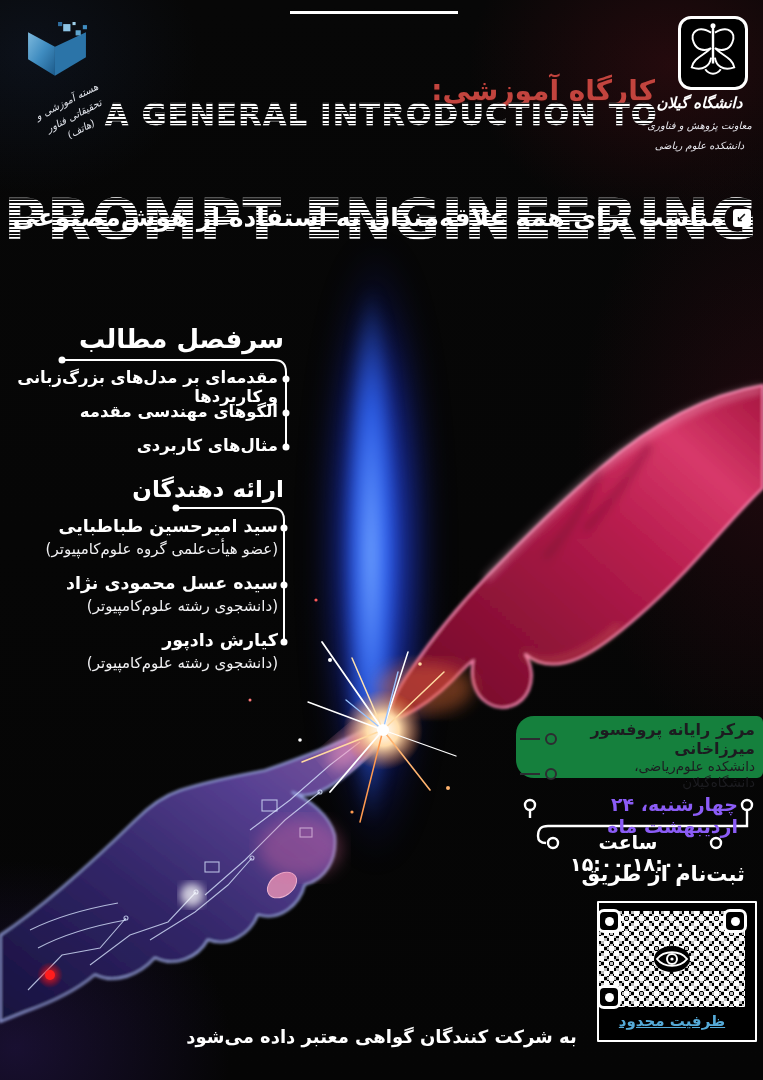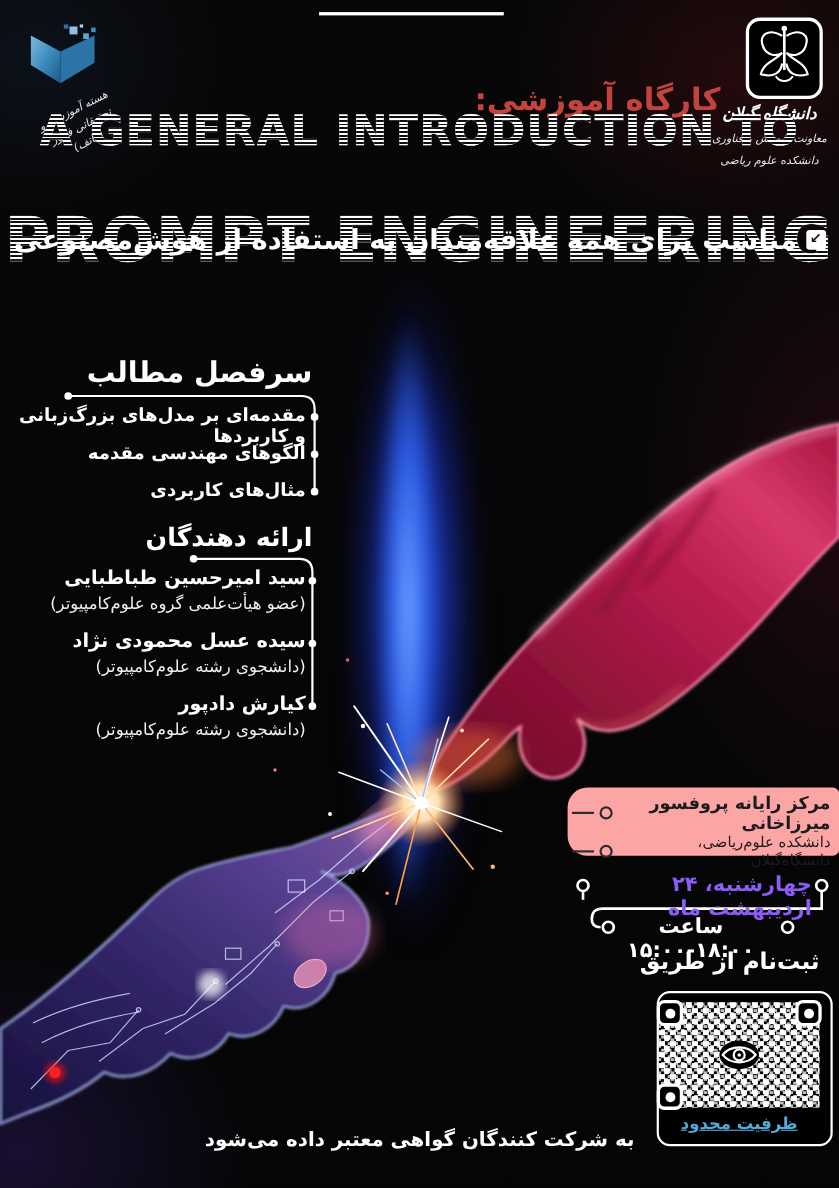--- a/index.html
+++ b/index.html
@@ -56,21 +56,21 @@
     font-size:28px;font-weight:bold;color:#c2443e;
     text-shadow:0 1px 0 #2a0807;
   }
   .title-line{
     position:absolute;left:0;width:763px;text-align:center;font-weight:900;
     color:transparent;
     background:repeating-linear-gradient(180deg,#ffffff 0px,#ffffff 1.7px,#101010 1.7px,#101010 3.4px);
     -webkit-background-clip:text;background-clip:text;
     -webkit-text-stroke:.5px rgba(255,255,255,.30);
   }
-  .title1{top:97px;font-size:38px;letter-spacing:1.5px;}
+  .title1{top:97px;font-size:30px;letter-spacing:1.5px;}
   .title2{top:138px;font-size:56px;letter-spacing:2px;margin-top:48px;}
   .subtitle{
     position:absolute;left:0;top:203px;width:763px;direction:rtl;
     display:flex;justify-content:center;align-items:center;gap:8px;
     font-size:25px;font-weight:bold;color:#fff;
   }
   .send-badge{
     flex:none;width:18px;height:18px;background:#fff;border-radius:3px;
     color:#141414;font-size:13px;line-height:18px;text-align:center;font-weight:bold;
   }
@@ -83,39 +83,39 @@
   .presenters-heading{position:absolute;top:0;right:10px;font-size:23px;font-weight:bold;}
   .p-name{position:absolute;right:16px;width:268px;font-size:17.5px;font-weight:bold;text-align:right;}
   .p-role{position:absolute;right:16px;width:268px;font-size:15px;color:#f1f1f3;text-align:right;}
   .p-name.n0{top:40px;} .p-role.r0{top:64px;}
   .p-name.n1{top:97px;} .p-role.r1{top:121px;}
   .p-name.n2{top:154px;} .p-role.r2{top:178px;}
   .connector{position:absolute;inset:0;pointer-events:none;}
   
   .venue{
     position:absolute;left:516px;top:716px;width:247px;height:62px;
-    background:#fca5a5;border-radius:18px 6px 6px 18px;
+    background:#15803d;border-radius:18px 6px 6px 18px;
     display:flex;flex-direction:column;justify-content:space-evenly;
     padding:4px 8px 4px 4px;box-sizing:border-box;
   }
   .venue-row{display:flex;align-items:center;gap:5px;}
   .pointer-dash{flex:none;width:20px;height:2.5px;background:#2c2c31;}
   .pointer-circle{flex:none;width:8px;height:8px;border:2.5px solid #2c2c31;border-radius:50%;}
   .venue-text{flex:1;direction:rtl;text-align:right;color:#1c1c20;}
   .venue-text.v1{font-size:16px;font-weight:bold;}
   .venue-text.v2{font-size:13.5px;}
   .date-text{position:absolute;left:528px;top:793px;width:210px;text-align:right;direction:rtl;
     font-size:19px;font-weight:bold;color:#8b5cf6;}
   .time-text{position:absolute;left:548px;top:831px;width:160px;text-align:center;direction:rtl;
     font-size:19px;font-weight:bold;color:#fff;}
   .reg-heading{position:absolute;left:510px;top:862px;width:235px;text-align:right;direction:rtl;
     font-size:21px;font-weight:bold;color:#fff;}
   .qr-box{
     position:absolute;left:597px;top:901px;width:160px;height:141px;box-sizing:border-box;
-    border:2.5px solid #fff;border-radius:12px;background:#000;
+    border:2.5px solid #fff;border-radius:1px;background:#000;
     padding:8px 10px 4px 0;display:flex;flex-direction:column;
   }
   .qr-pattern{
     position:relative;height:96px;
     background-image:
       repeating-conic-gradient(#ffffff 0% 25%, transparent 0% 50%),
       repeating-conic-gradient(rgba(255,255,255,.75) 0% 25%, transparent 0% 50%);
     background-size:10px 10px,6px 6px;background-position:0 0,2px 3px;
   }
   .finder{position:absolute;width:24px;height:24px;box-sizing:border-box;border:3.5px solid #fff;

